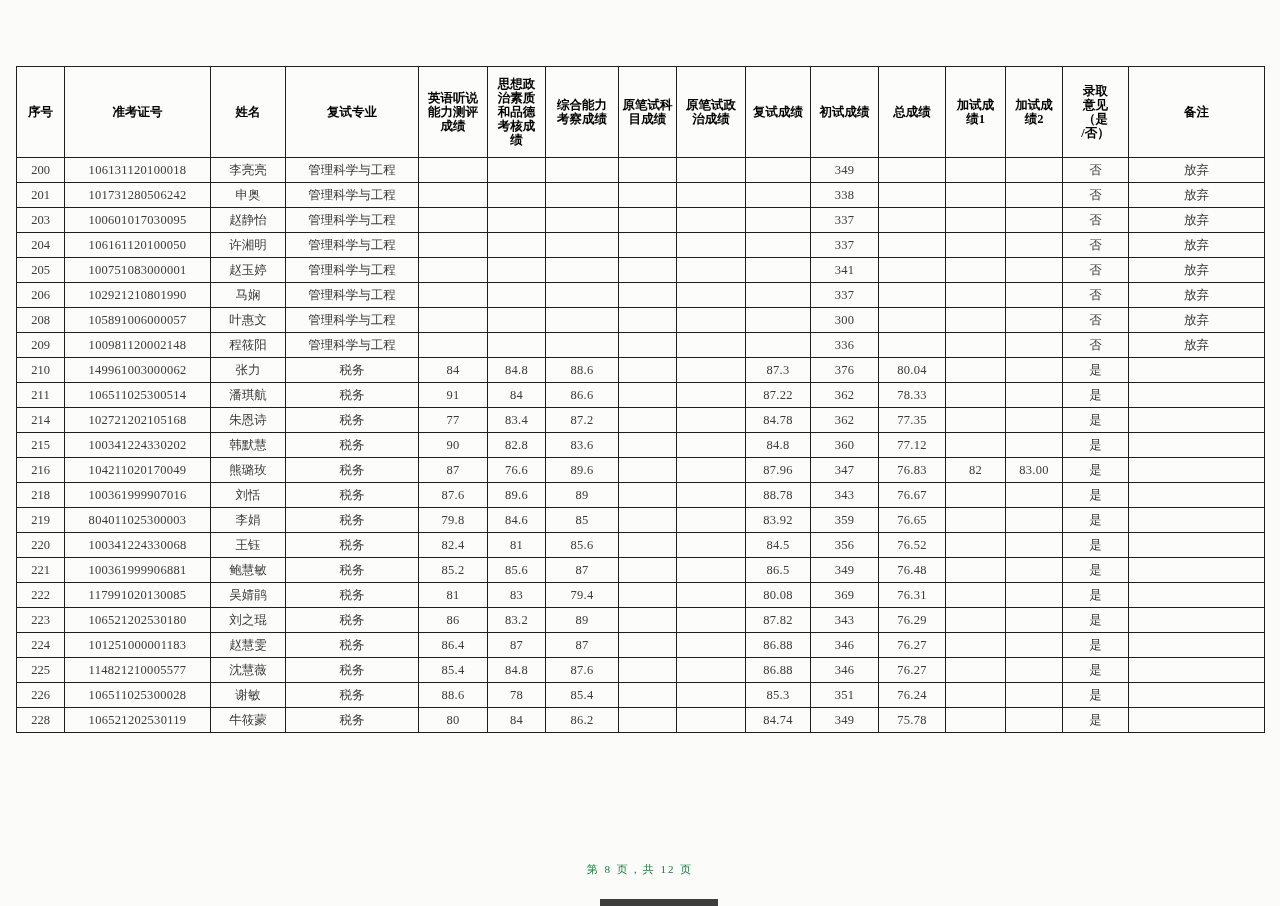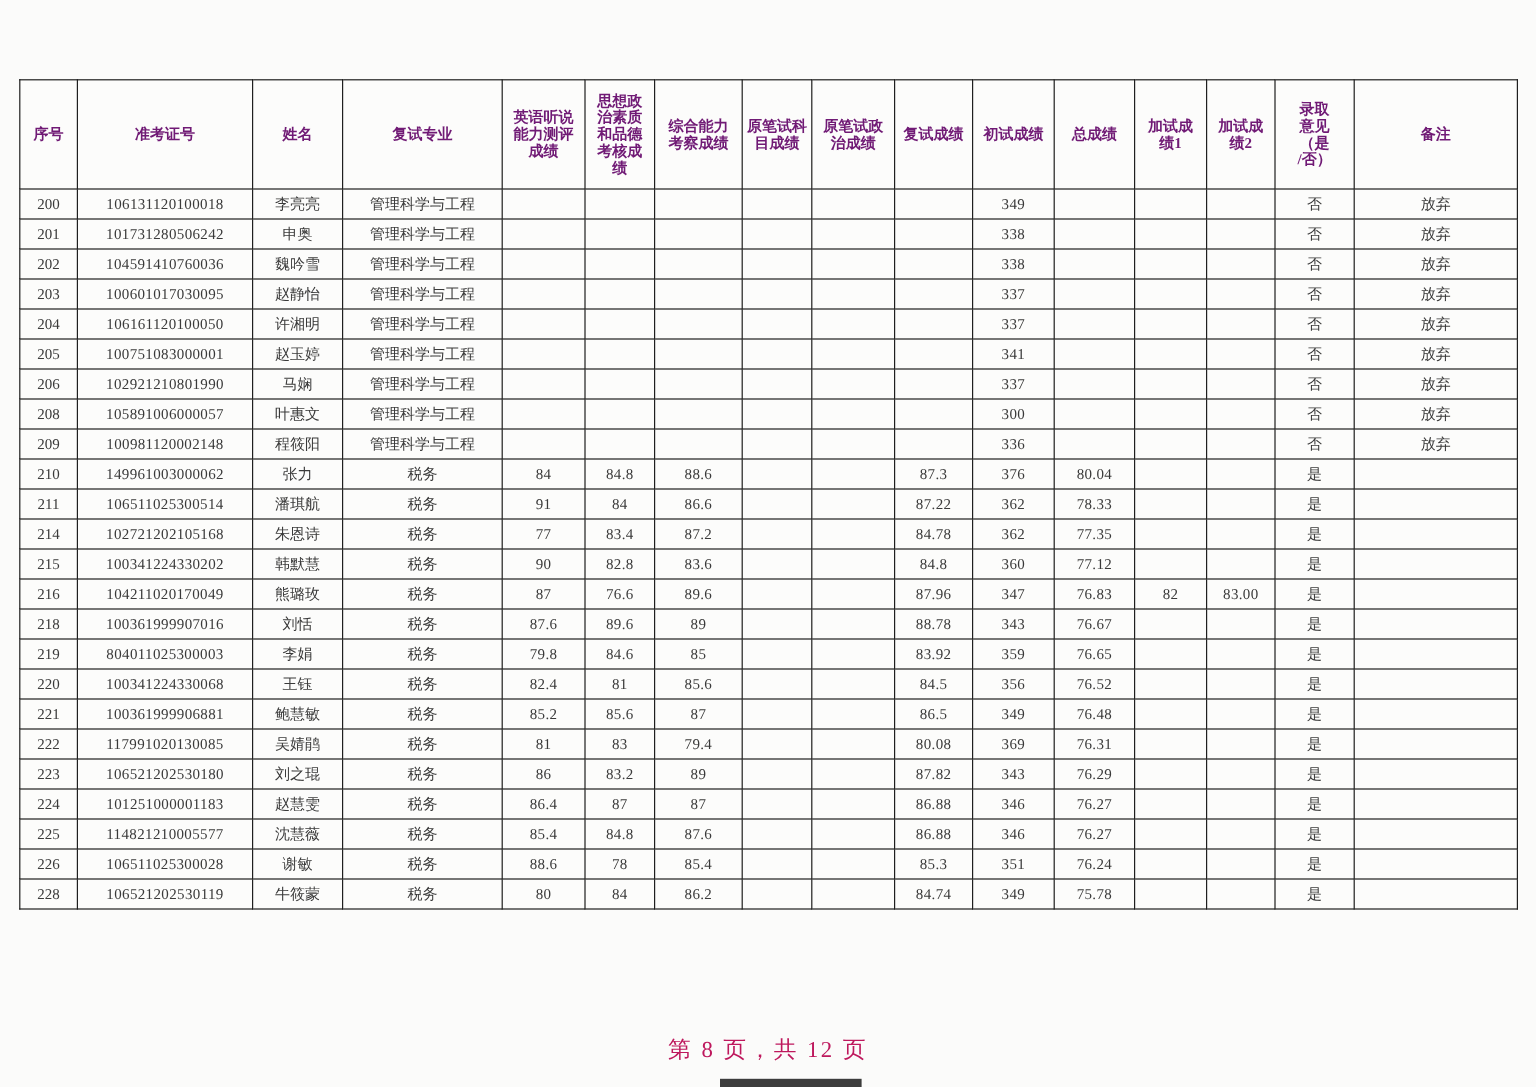--- a/index.html
+++ b/index.html
@@ -23,36 +23,36 @@
     text-align:center;
     vertical-align:middle;
     overflow:hidden;
   }
   table.results th{
     height:90px;
     font-size:12.5px;
     font-weight:bold;
     line-height:14px;
     white-space:pre-line;
-    color:#701a75;
+    color:#000000;
     background:#fcfcfb;
   }
   table.results td{
     height:24px;
     font-size:12.5px;
     line-height:14px;
     color:#3a3a3a;
     background:#fcfcfb;
     white-space:nowrap;
   }
   table.results td.num{letter-spacing:.3px;}
   .footer{
     position:absolute;left:0;top:862px;width:100%;
     text-align:center;
-    font-size:19px;color:#be185d;
+    font-size:11px;color:#15803d;
     letter-spacing:2px;
   }
   .bottom-bar{
     position:absolute;left:600px;top:899px;
     width:118px;height:7px;
     background:#3d3d3d;
   }
 </style>
 </head>
 <body>
@@ -143,38 +143,20 @@
           <td class="num"></td>
           <td class="num"></td>
           <td class="num">338</td>
           <td class="num"></td>
           <td class="num"></td>
           <td class="num"></td>
           <td>否</td>
           <td>放弃</td>
         </tr>
         <tr>
-          <td>202</td>
-          <td class="num">104591410760036</td>
-          <td>魏吟雪</td>
-          <td>管理科学与工程</td>
-          <td class="num"></td>
-          <td class="num"></td>
-          <td class="num"></td>
-          <td class="num"></td>
-          <td class="num"></td>
-          <td class="num"></td>
-          <td class="num">338</td>
-          <td class="num"></td>
-          <td class="num"></td>
-          <td class="num"></td>
-          <td>否</td>
-          <td>放弃</td>
-        </tr>
-        <tr>
           <td>203</td>
           <td class="num">100601017030095</td>
           <td>赵静怡</td>
           <td>管理科学与工程</td>
           <td class="num"></td>
           <td class="num"></td>
           <td class="num"></td>
           <td class="num"></td>
           <td class="num"></td>
           <td class="num"></td>

